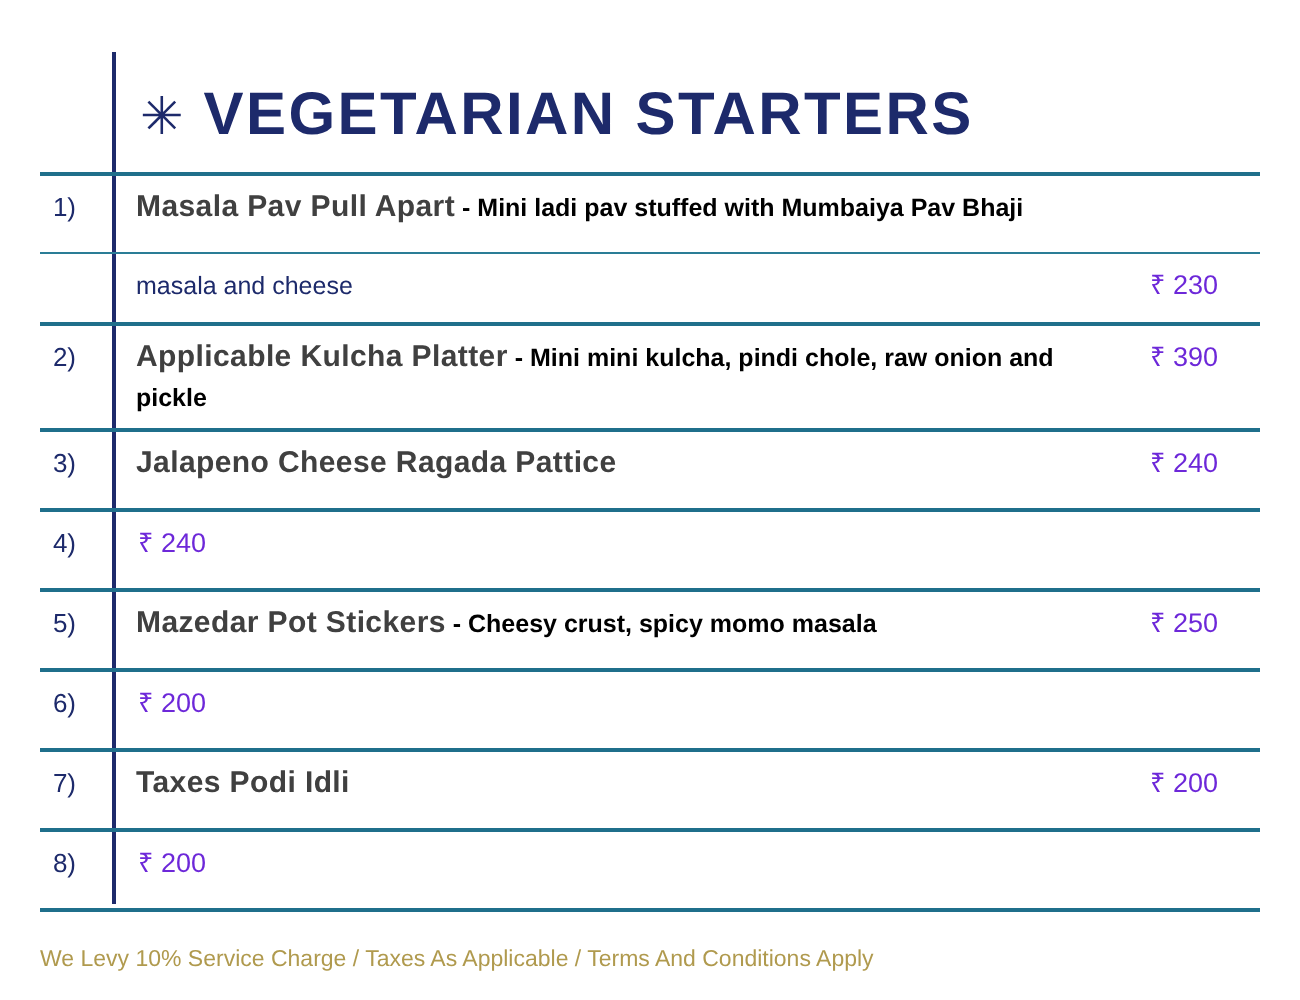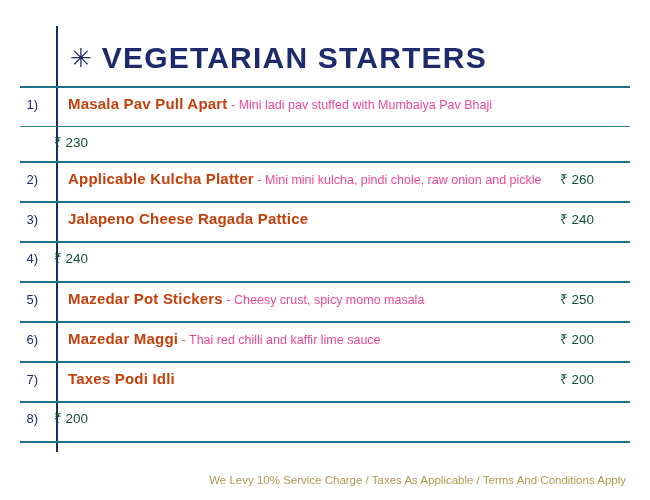--- a/index.html
+++ b/index.html
@@ -85,50 +85,50 @@
     box-sizing: border-box;
   }
   .body {
     flex: 1 1 auto;
     padding-left: 14px;
     color: #1d2a6b;
     font-size: 14px;
     line-height: 1.35;
   }
   .dish {
-    color: #c2410c;
+    color: #404040;
     font-size: 15px;
     font-weight: bold;
     letter-spacing: 0.2px;
   }
   .desc {
-    color: #ec4899;
+    color: #000000;
     font-size: 12.5px;
-    font-weight: normal;
+    font-weight: bold;
   }
   .price {
     flex: 0 0 64px;
-    text-align: left;
-    color: #14532d;
+    text-align: center;
+    color: #6d28d9;
     font-size: 13.5px;
     padding-right: 6px;
     white-space: nowrap;
   }
   .continuation .body {
     font-size: 12.5px;
   }
   .continuation {
     min-height: 34px;
   }
   .footer {
     position: absolute;
     left: 20px;
     right: 24px;
     bottom: 14px;
-    text-align: right;
+    text-align: left;
     color: #b09a4e;
     font-size: 11.5px;
   }
 </style>
 </head>
 <body>
 
 <div class="menu">
 
   <div class="spine"></div>
@@ -147,31 +147,32 @@
       <div class="body">
         <span class="dish">Masala Pav Pull Apart</span><span class="desc"> - Mini ladi pav stuffed with Mumbaiya Pav Bhaji</span>
       </div>
       <div class="price"></div>
     </div>
 
     <div class="rule thin"></div>
 
     <div class="row continuation">
       <div class="num"></div>
+      <div class="body">masala and cheese</div>
       <div class="price">₹  230</div>
     </div>
 
     <div class="rule"></div>
 
     <div class="row">
       <div class="num">2)</div>
       <div class="body">
         <span class="dish">Applicable Kulcha Platter</span><span class="desc"> - Mini mini kulcha, pindi chole, raw onion and pickle</span>
       </div>
-      <div class="price">₹  260</div>
+      <div class="price">₹  390</div>
     </div>
 
     <div class="rule"></div>
 
     <div class="row">
       <div class="num">3)</div>
       <div class="body">
         <span class="dish">Jalapeno Cheese Ragada Pattice</span><span class="desc"></span>
       </div>
       <div class="price">₹  240</div>
@@ -191,23 +192,20 @@
       <div class="body">
         <span class="dish">Mazedar Pot Stickers</span><span class="desc">  -  Cheesy crust, spicy momo masala</span>
       </div>
       <div class="price">₹  250</div>
     </div>
 
     <div class="rule"></div>
 
     <div class="row">
       <div class="num">6)</div>
-      <div class="body">
-        <span class="dish">Mazedar Maggi</span><span class="desc"> - Thai red chilli and kaffir lime sauce</span>
-      </div>
       <div class="price">₹  200</div>
     </div>
 
     <div class="rule"></div>
 
     <div class="row">
       <div class="num">7)</div>
       <div class="body">
         <span class="dish">Taxes Podi Idli</span><span class="desc"></span>
       </div>

